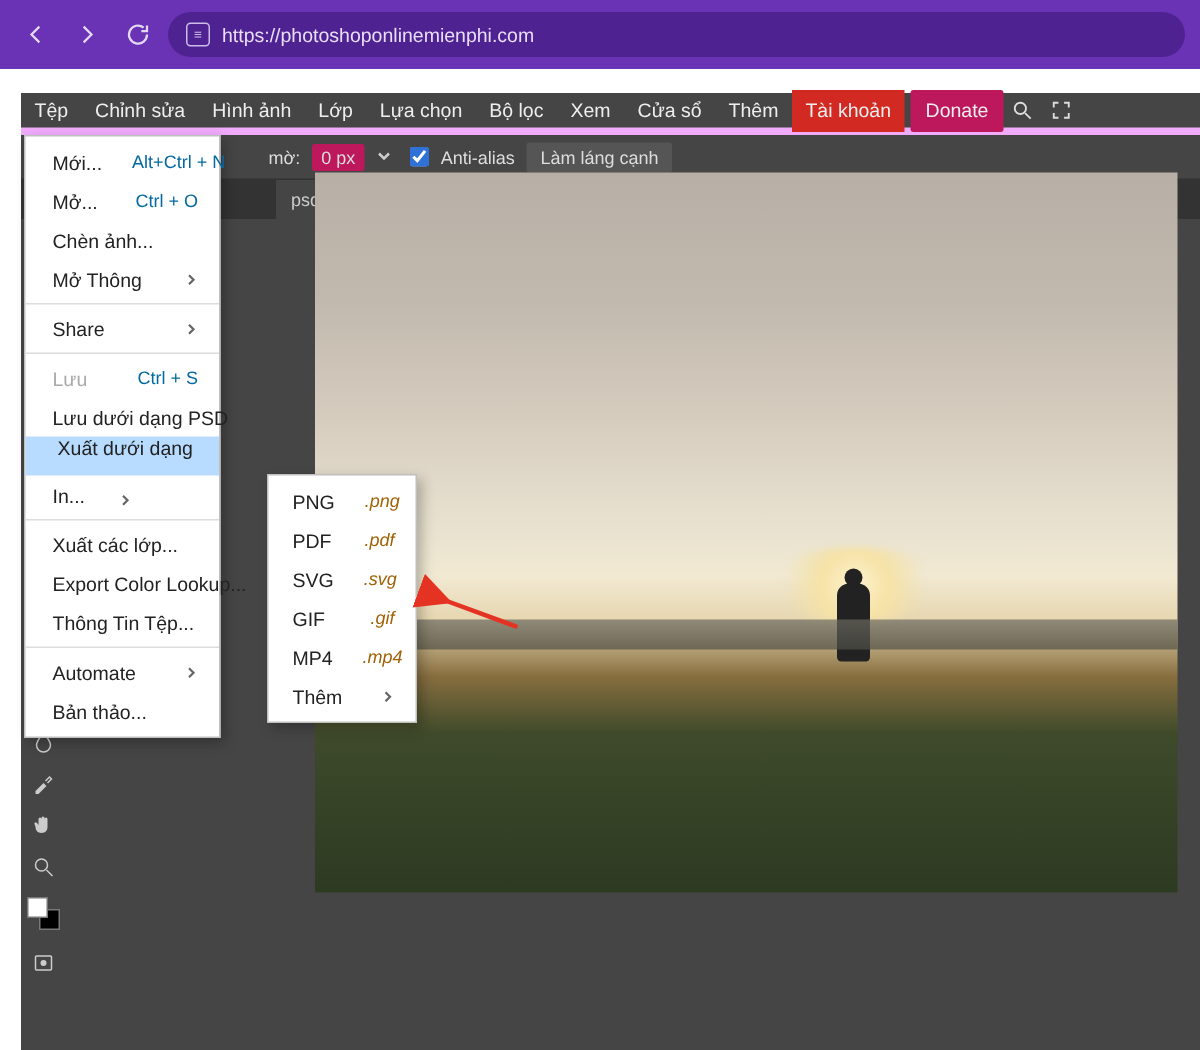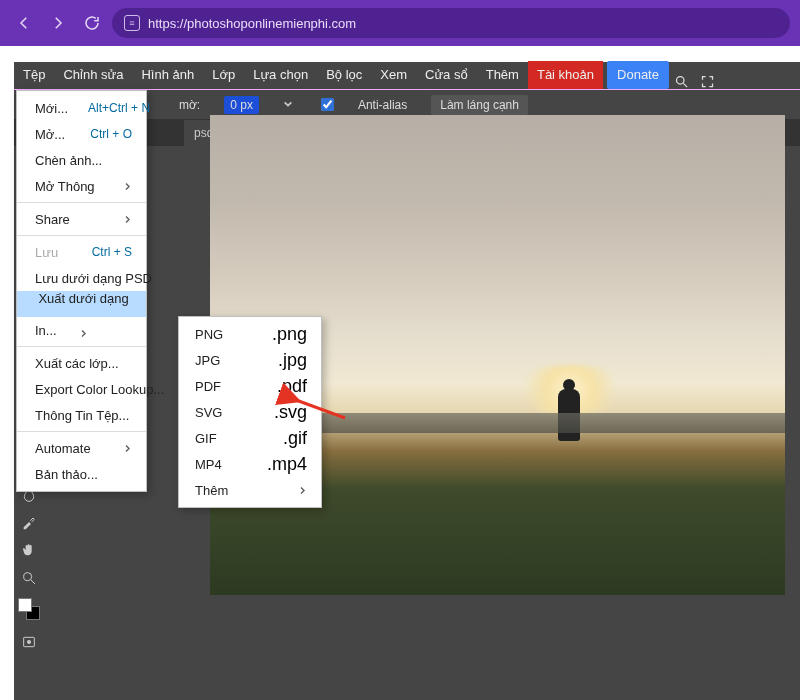--- a/index.html
+++ b/index.html
@@ -28,38 +28,38 @@
 
   
   .app {
     position:absolute; top:62px; left:14px; right:0; bottom:0;
     background:#454545;
   }
 
   
   .menubar {
     height:28px; background:#454545;
-    display:flex; align-items:flex-end; font-size:13px; color:#eee;
-    border-bottom:1px solid #f0abfc;
+    display:flex; align-items:center; font-size:13px; color:#eee;
+    border-bottom:5px solid #f0abfc;
   }
   .menubar .mitem { padding:0 9px; line-height:28px; cursor:default; }
   .menubar .mitem.tk { background:#d22a22; }
-  .menubar .mitem.dn { background:#3b82f6; padding:0 10px; border-radius:2px; margin-left:4px;}
+  .menubar .mitem.dn { background:#be185d; padding:0 10px; border-radius:2px; margin-left:4px;}
   .menubar .micon { width:26px; display:flex; align-items:center; justify-content:center; }
   .menubar .micon svg { width:15px;height:15px;stroke:#ddd;stroke-width:2;fill:none; }
 
   
   .optbar {
     height:30px; background:#454545;
-    display:flex; align-items:center; gap:24px; padding-left:165px;
+    display:flex; align-items:center; gap:8px; padding-left:165px;
     font-size:12px; color:#ddd;
     border-bottom:1px solid #333;
   }
   .optbar .numbox {
-    background:#1d4ed8; padding:2px 6px; border-radius:2px;
+    background:#be185d; padding:2px 6px; border-radius:2px;
   }
   .optbar .dd { width:14px;height:14px; }
   .optbar .dd svg{width:10px;height:10px;stroke:#ccc;stroke-width:2;fill:none;}
   .optbar input[type=checkbox]{accent-color:#2f71d6;width:13px;height:13px;}
   .optbar .btn { background:#555; padding:3px 9px; border-radius:2px; }
 
   
   .tabs {
     height:26px; background:#333; display:flex; align-items:center;
     padding-left:170px; font-size:12px; color:#ccc;
@@ -122,23 +122,23 @@
     display:flex; align-items:center; justify-content:space-between;
     height:26px; padding:0 14px 0 18px; gap:20px; white-space:nowrap;
   }
   .menu .row.hover { background:#b7dcff;flex-direction:column; }
   .menu .row.disabled { color:#aaa; }
   .menu .sep { height:1px; background:#dcdcdc; margin:3px 0; }
   .menu .shortcut { color:#0369a1; font-size:12px; }
   .menu .chev svg{width:9px;height:9px;stroke:#666;stroke-width:2;fill:none;}
 
   #menu-file { left:16px; top:90px; width:131px; }
-  #menu-export { left:178px; top:316px; width:144px; }
+  #menu-export { left:178px; top:316px; width:100px; }
   #menu-export .row { padding:0 14px 0 16px; }
-  #menu-export .ext { color:#000000; font-size:18px; }
+  #menu-export .ext { color:#a16207; font-size:12px;font-style:italic; }
 
   
   .arrow {
     position:absolute; left:290px; top:396px;
   }
   .arrow svg{overflow:visible;}
 </style>
 </head>
 <body>
 
@@ -327,24 +327,20 @@
       <span></span>
     </div>
   </div>
 
 <div id="menu-export" class="menu">
     <div class="row">
       <span>PNG</span>
       <span class="ext">.png</span>
     </div>
     <div class="row">
-      <span>JPG</span>
-      <span class="ext">.jpg</span>
-    </div>
-    <div class="row">
       <span>PDF</span>
       <span class="ext">.pdf</span>
     </div>
     <div class="row">
       <span>SVG</span>
       <span class="ext">.svg</span>
     </div>
     <div class="row">
       <span>GIF</span>
       <span class="ext">.gif</span>

